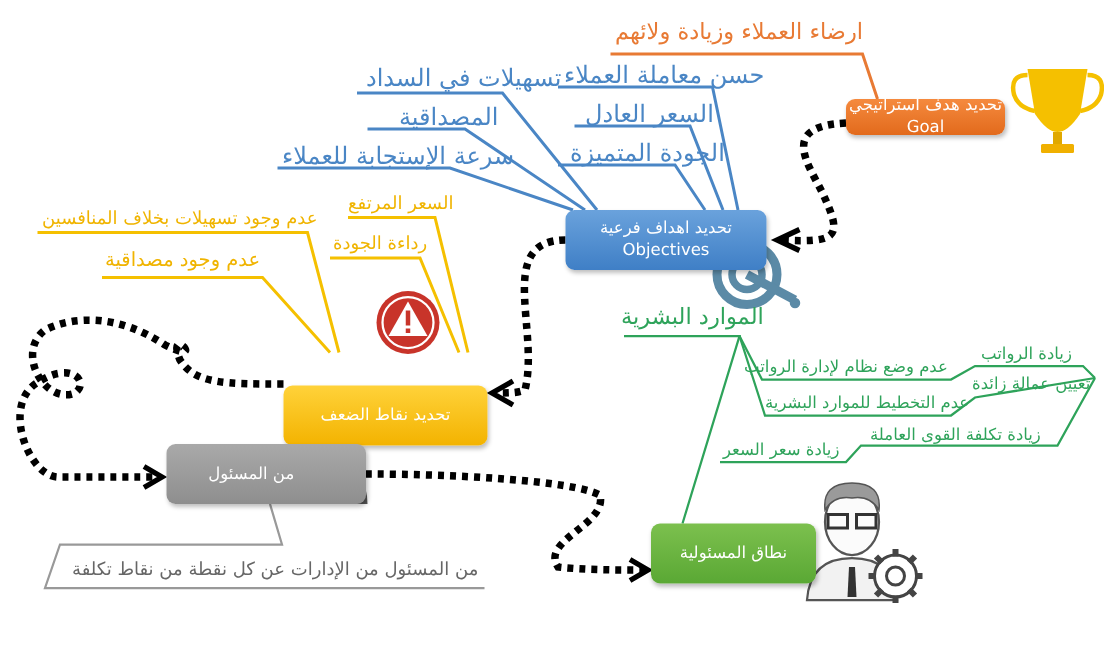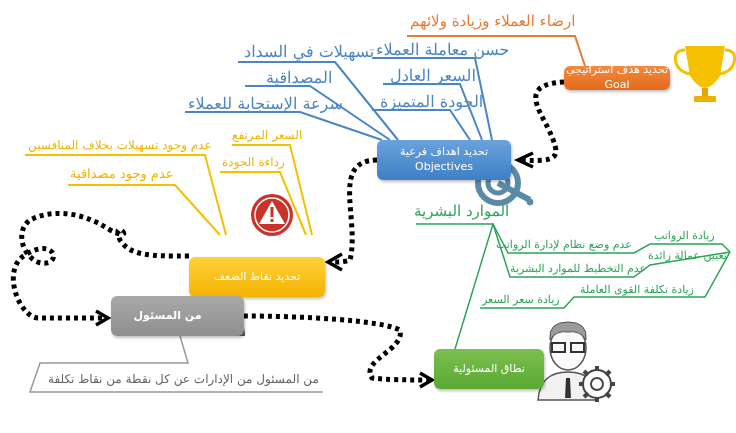--- a/index.html
+++ b/index.html
@@ -12,21 +12,21 @@
           display:flex; flex-direction:column; justify-content:center; align-items:center;
           box-shadow:1px 2px 3px rgba(0,0,0,0.25); font-size:11px; line-height:1.35; }
   .node span { direction:rtl; }
   .goal { left:564px; top:66px; width:106px; height:24px;
           background:linear-gradient(#f58a3e,#e26a1c); }
   .obj { left:377px; top:140px; width:134px; height:40px;
          background:linear-gradient(#6aa2dc,#3f7fc6); }
   .weak { left:189px; top:228px; width:136px; height:40px;
           background:linear-gradient(#ffd23a,#f3b300);margin-top:29px; }
   .resp { left:111px; top:296px; width:133px; height:40px;
-          background:linear-gradient(#a9a9a9,#8e8e8e);font-weight:bold; }
+          background:linear-gradient(#a9a9a9,#8e8e8e); }
   .scope { left:434px; top:349px; width:110px; height:40px;
            background:linear-gradient(#7cc04e,#5aa834); }
   .orange { color:#e87a34; font-size:15px; }
   .blue { color:#4a86c5; font-size:16px; }
   .yellow { color:#f0b400; font-size:12px; }
   .green { color:#2ea35a; font-size:11px; }
   .greenh { color:#2ea35a; font-size:15px; }
   .gray { color:#666666; font-size:12px; }
 </style>
 </head>

